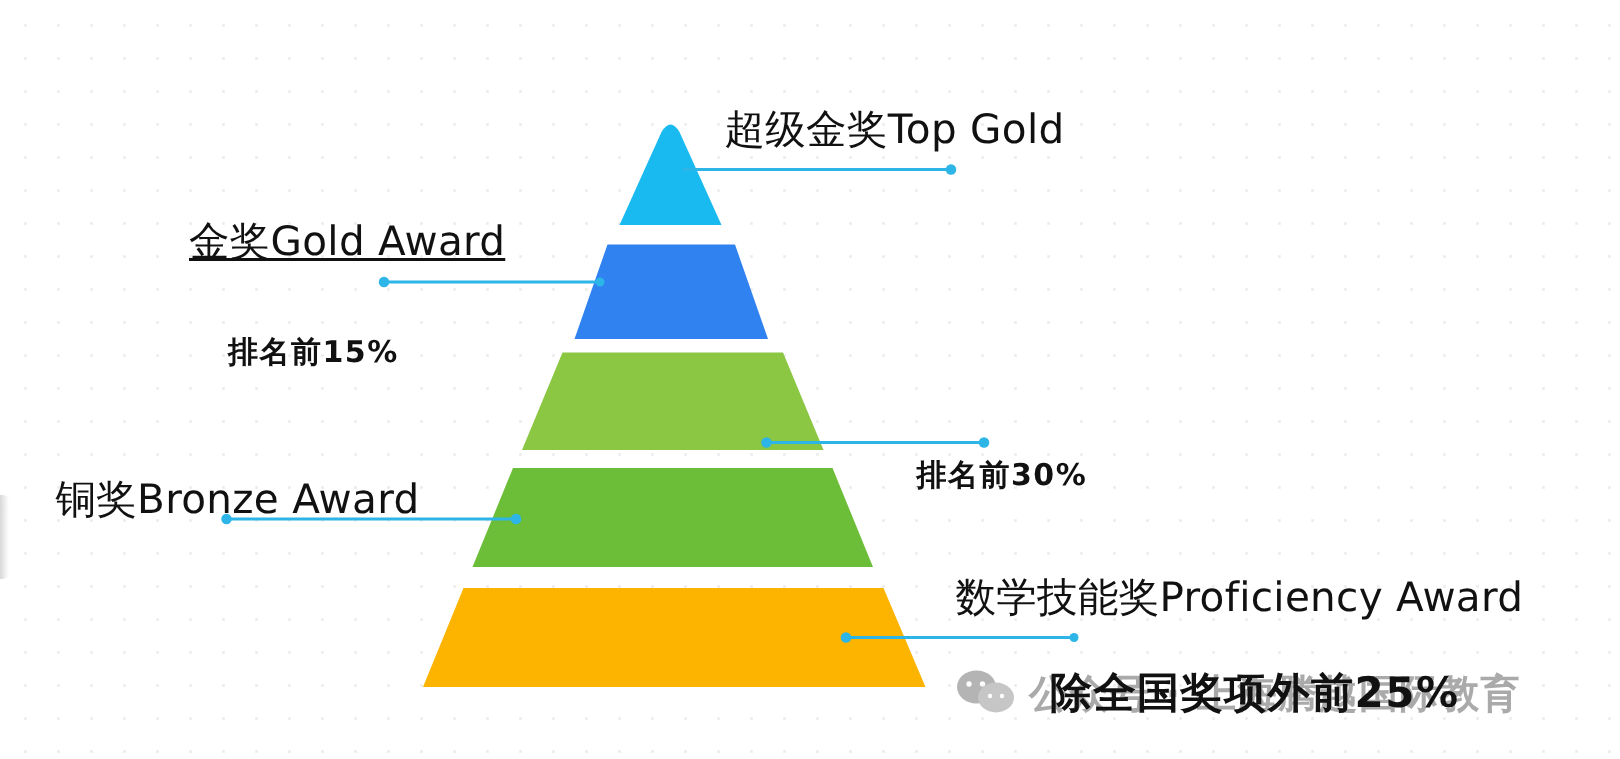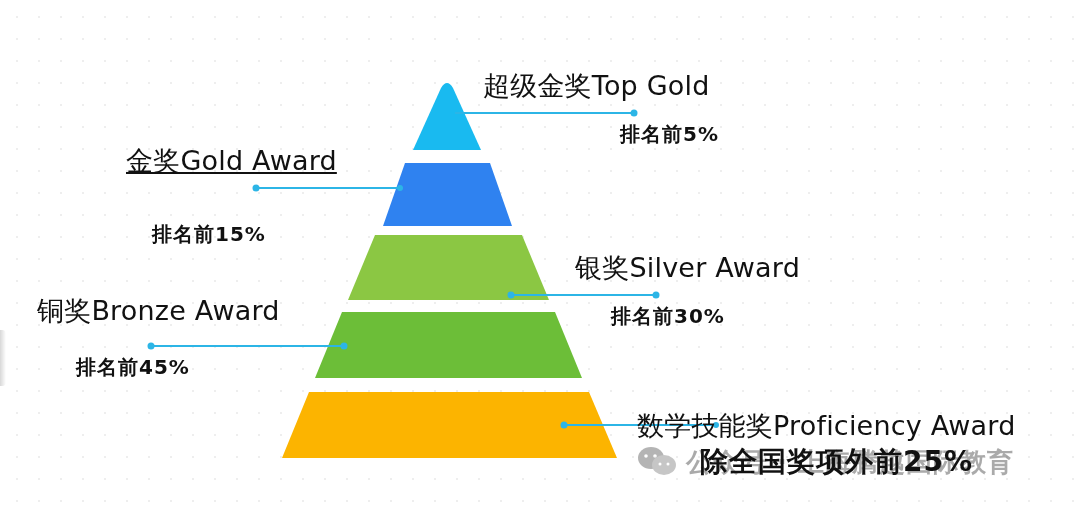--- a/index.html
+++ b/index.html
@@ -72,32 +72,29 @@
       <circle cx="344" cy="346" r="3.5" fill="#2CB5E6"></circle>
     </g>
     <g>
       <line x1="564" y1="425" x2="716" y2="425" stroke="#2CB5E6" stroke-width="2"></line>
       <circle cx="564" cy="425" r="3.5" fill="#2CB5E6"></circle>
       <circle cx="716" cy="425" r="3" fill="#2CB5E6"></circle>
     </g>
   </svg>
 
   <div class="label title" style="left:483px; top:68px;">超级金奖Top Gold</div>
-  <div class="label rank" style="left:620px; top:121px;">排名前5%</div>
 
   <div class="label title" style="left:126px; top:143px;text-decoration:underline;">金奖Gold Award</div>
   <div class="label rank" style="left:152px; top:221px;">排名前15%</div>
 
-  <div class="label title" style="left:575px; top:250px;">银奖Silver Award</div>
   <div class="label rank" style="left:611px; top:303px;">排名前30%</div>
 
-  <div class="label title" style="left:37px; top:293px;">铜奖Bronze Award</div>
-  <div class="label rank" style="left:76px; top:354px;">排名前45%</div>
+  <div class="label title" style="left:37px; top:315px;">铜奖Bronze Award</div>
 
-  <div class="label title" style="left:637px; top:380px;margin-top:28px;">数学技能奖Proficiency Award</div>
+  <div class="label title" style="left:637px; top:380px;">数学技能奖Proficiency Award</div>
 
   <div class="watermark">
     <div class="wm-icon">
       <svg width="44" height="36" viewBox="0 0 44 36">
         <ellipse cx="15" cy="14" rx="13" ry="11" fill="#777"></ellipse>
         <ellipse cx="28" cy="21" rx="12" ry="10" fill="#999"></ellipse>
         <circle cx="10" cy="12" r="1.8" fill="#fff"></circle>
         <circle cx="19" cy="12" r="1.8" fill="#fff"></circle>
         <circle cx="24" cy="20" r="1.5" fill="#fff"></circle>
         <circle cx="32" cy="20" r="1.5" fill="#fff"></circle>

